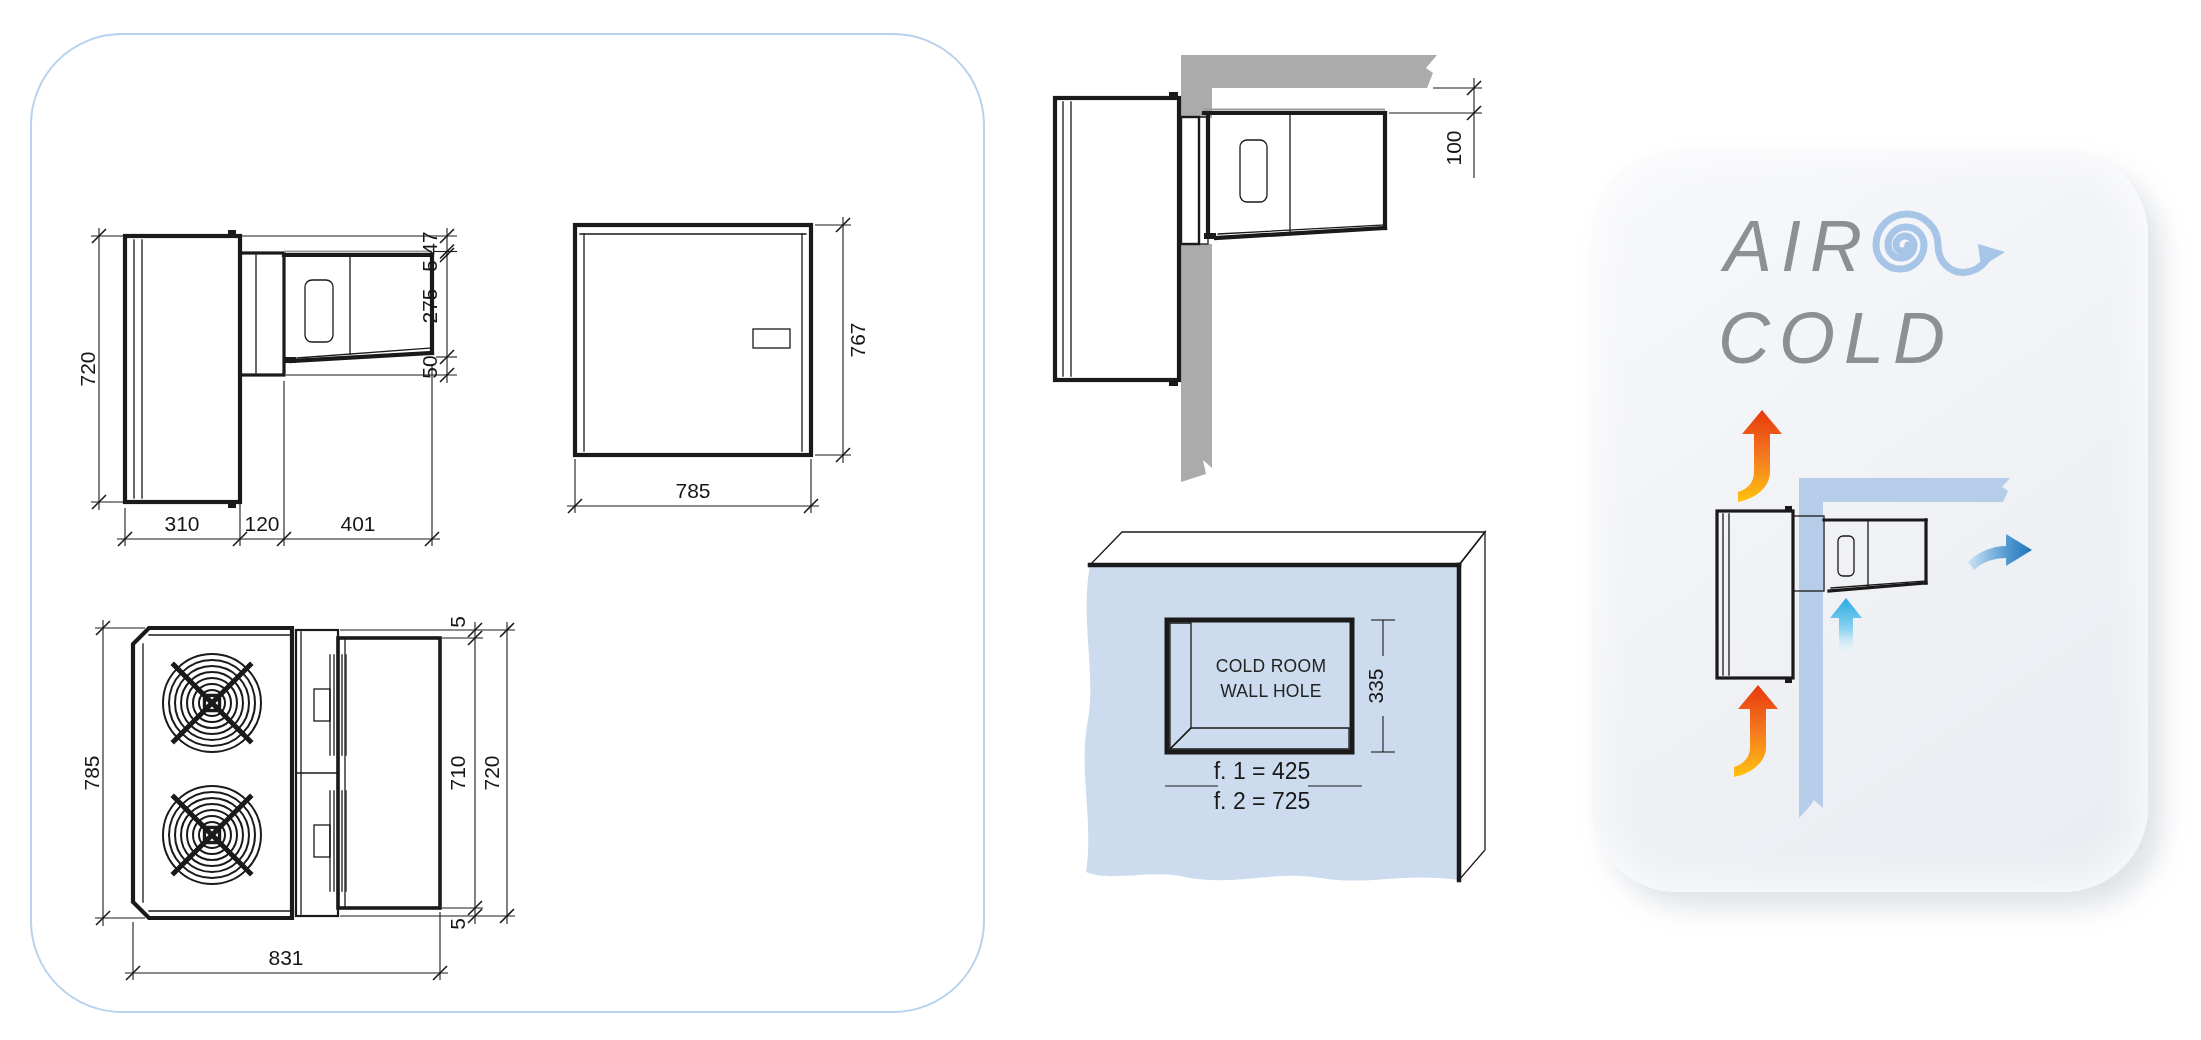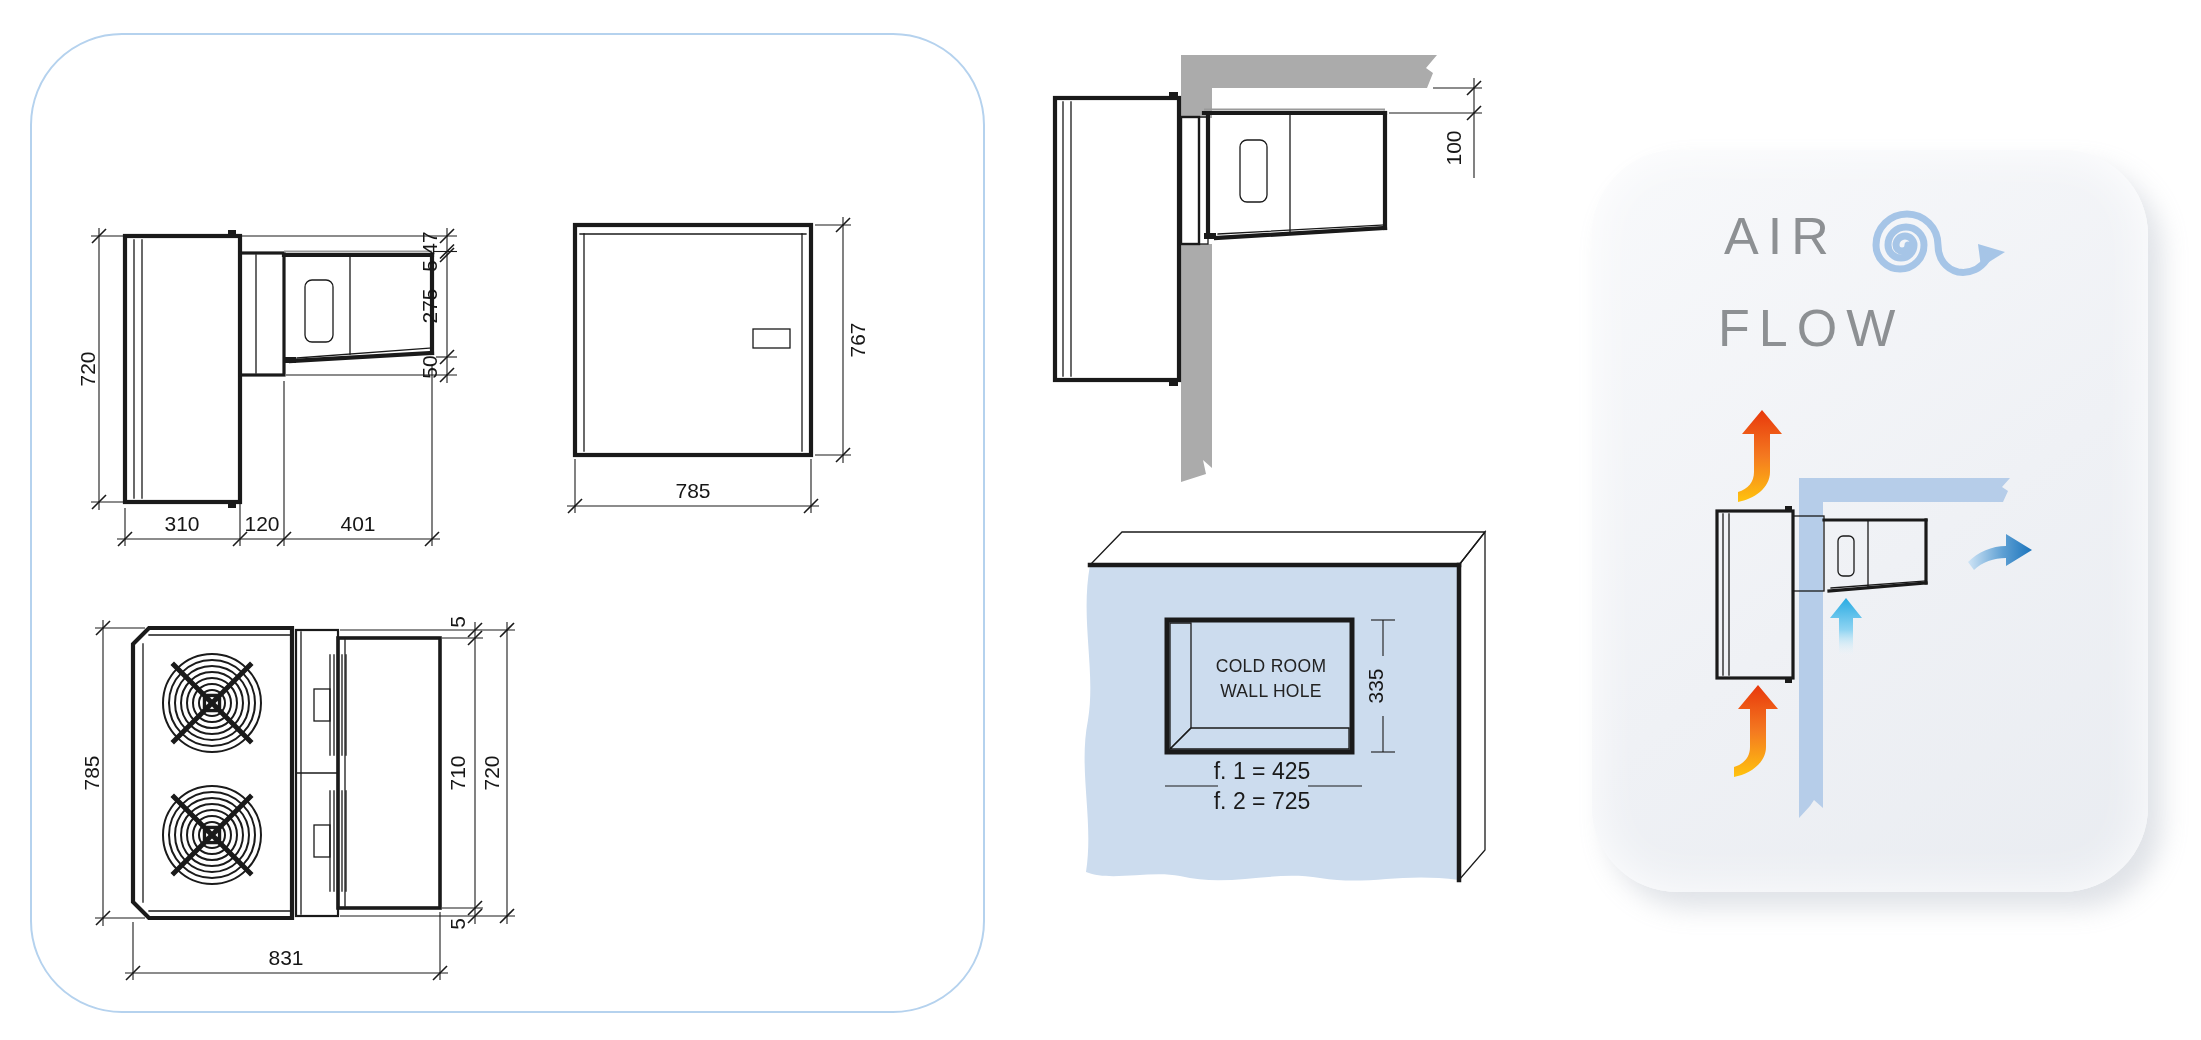--- a/index.html
+++ b/index.html
@@ -13,21 +13,21 @@
   .dim{stroke:#1a1a1a;stroke-width:1.1px;fill:none;}
   .blk{fill:#1a1a1a;stroke:none;}
   text{text-anchor:middle;}
   text.d{font:21px "Liberation Sans",sans-serif;fill:#161616;}
   text.hole-t{font:17.5px "Liberation Sans",sans-serif;fill:#222;letter-spacing:.3px;}
   text.f-t{font:23px "Liberation Sans",sans-serif;fill:#1a1a1a;}
   .air-panel{position:absolute;left:1592px;top:150px;width:556px;height:742px;border-radius:85px;
           background:linear-gradient(145deg,#f8f9fb 0%,#eff1f5 55%,#e9ecf1 100%);
           box-shadow:14px 16px 26px rgba(150,160,175,.30), inset 0 0 48px rgba(255,255,255,.95);}
   .air-word{position:absolute;font-family:"Liberation Sans",sans-serif;font-weight:100;
-          color:#8d9093;font-size:52px;line-height:1;letter-spacing:9px;}
+          color:#8d9093;font-size:72px;line-height:1;letter-spacing:9px;font-style:italic;}
   .air-word.l1{left:132px;top:60px;}
   .air-word.l2{left:126px;top:152px;}
 </style>
 </head>
 <body>
 
 <div class="canvas">
 
   <div class="dims-panel"></div>
 
@@ -270,21 +270,21 @@
     <g>
       <text class="f-t" x="192" y="259">f. 1 = 425</text>
       <line x1="95" y1="266" x2="148" y2="266" class="dim"></line>
       <line x1="238" y1="266" x2="292" y2="266" class="dim"></line>
       <text class="f-t" x="192" y="289">f. 2 = 725</text>
     </g>
   </svg>
 
   <div class="air-panel">
     <div class="air-word l1">AIR</div>
-    <div class="air-word l2">FLOW</div>
+    <div class="air-word l2">COLD</div>
 
     <svg class="drw" style="left:240px;top:25px;" width="190" height="150">
       <path fill="none" stroke-width="7" stroke-linecap="round" d="M 76,70 a 6 6 0 0 1 -12 0 a 9 9 0 0 1 18 0 a 13 13 0 0 1 -26 0
                a 18 18 0 0 1 36 0 a 24 24 0 0 1 -48 0 a 31 31 0 0 1 62 0
                c 0,14 8,24 20,27 c 13,2 23,-4 29,-13" stroke="#a6c5e7"></path>
       <path d="M 149,92 L 173,77 L 146,69 Z" fill="#a6c5e7"></path>
     </svg>
 
     <svg class="drw" style="left:30px;top:240px;" width="500" height="470">
       <defs>

